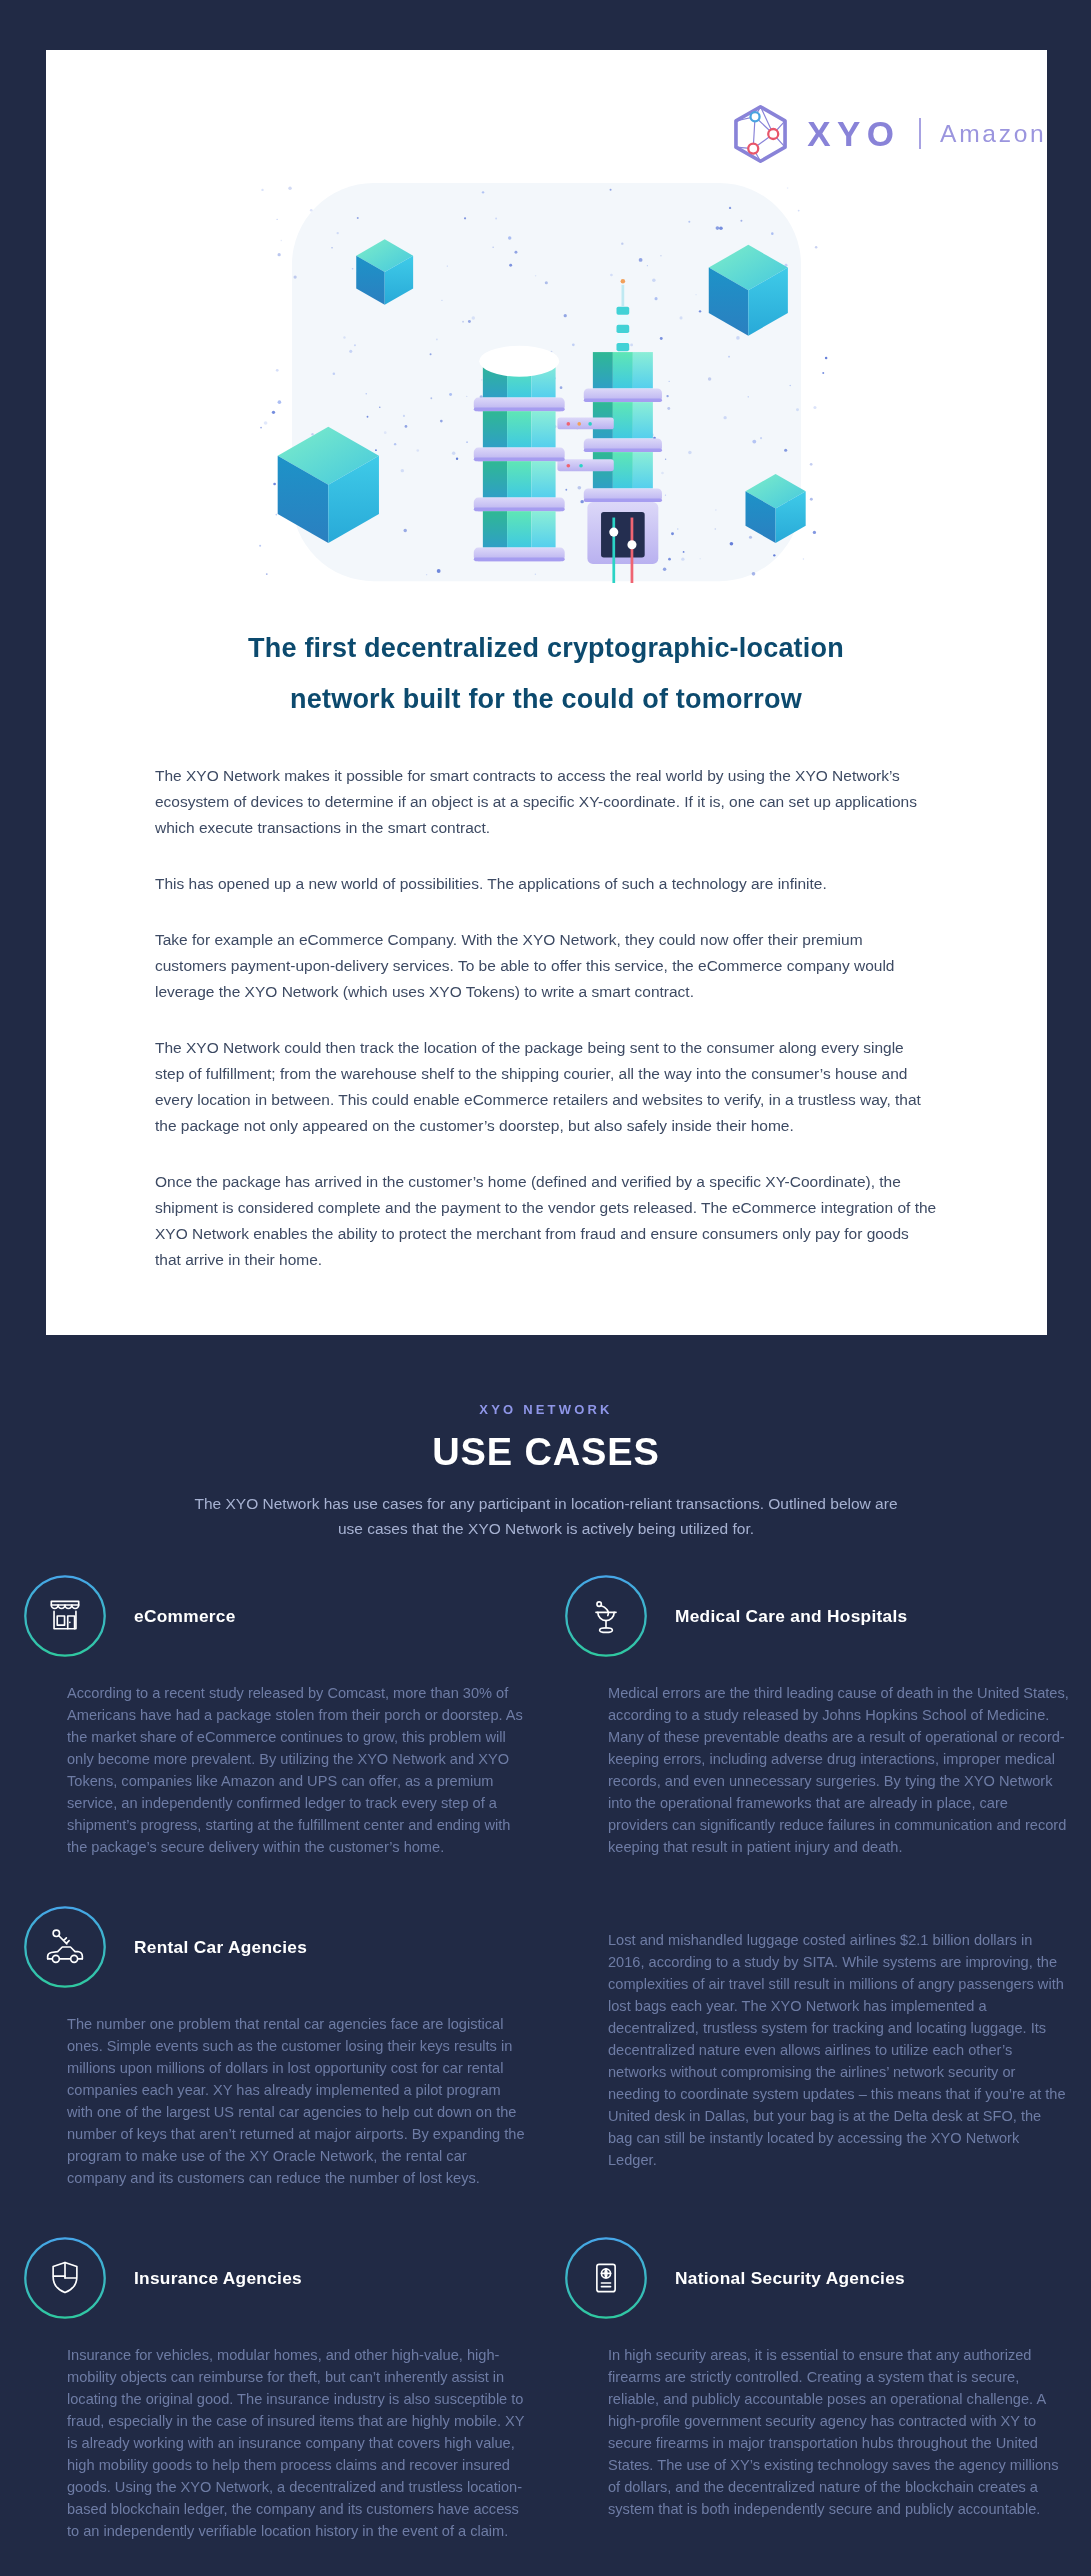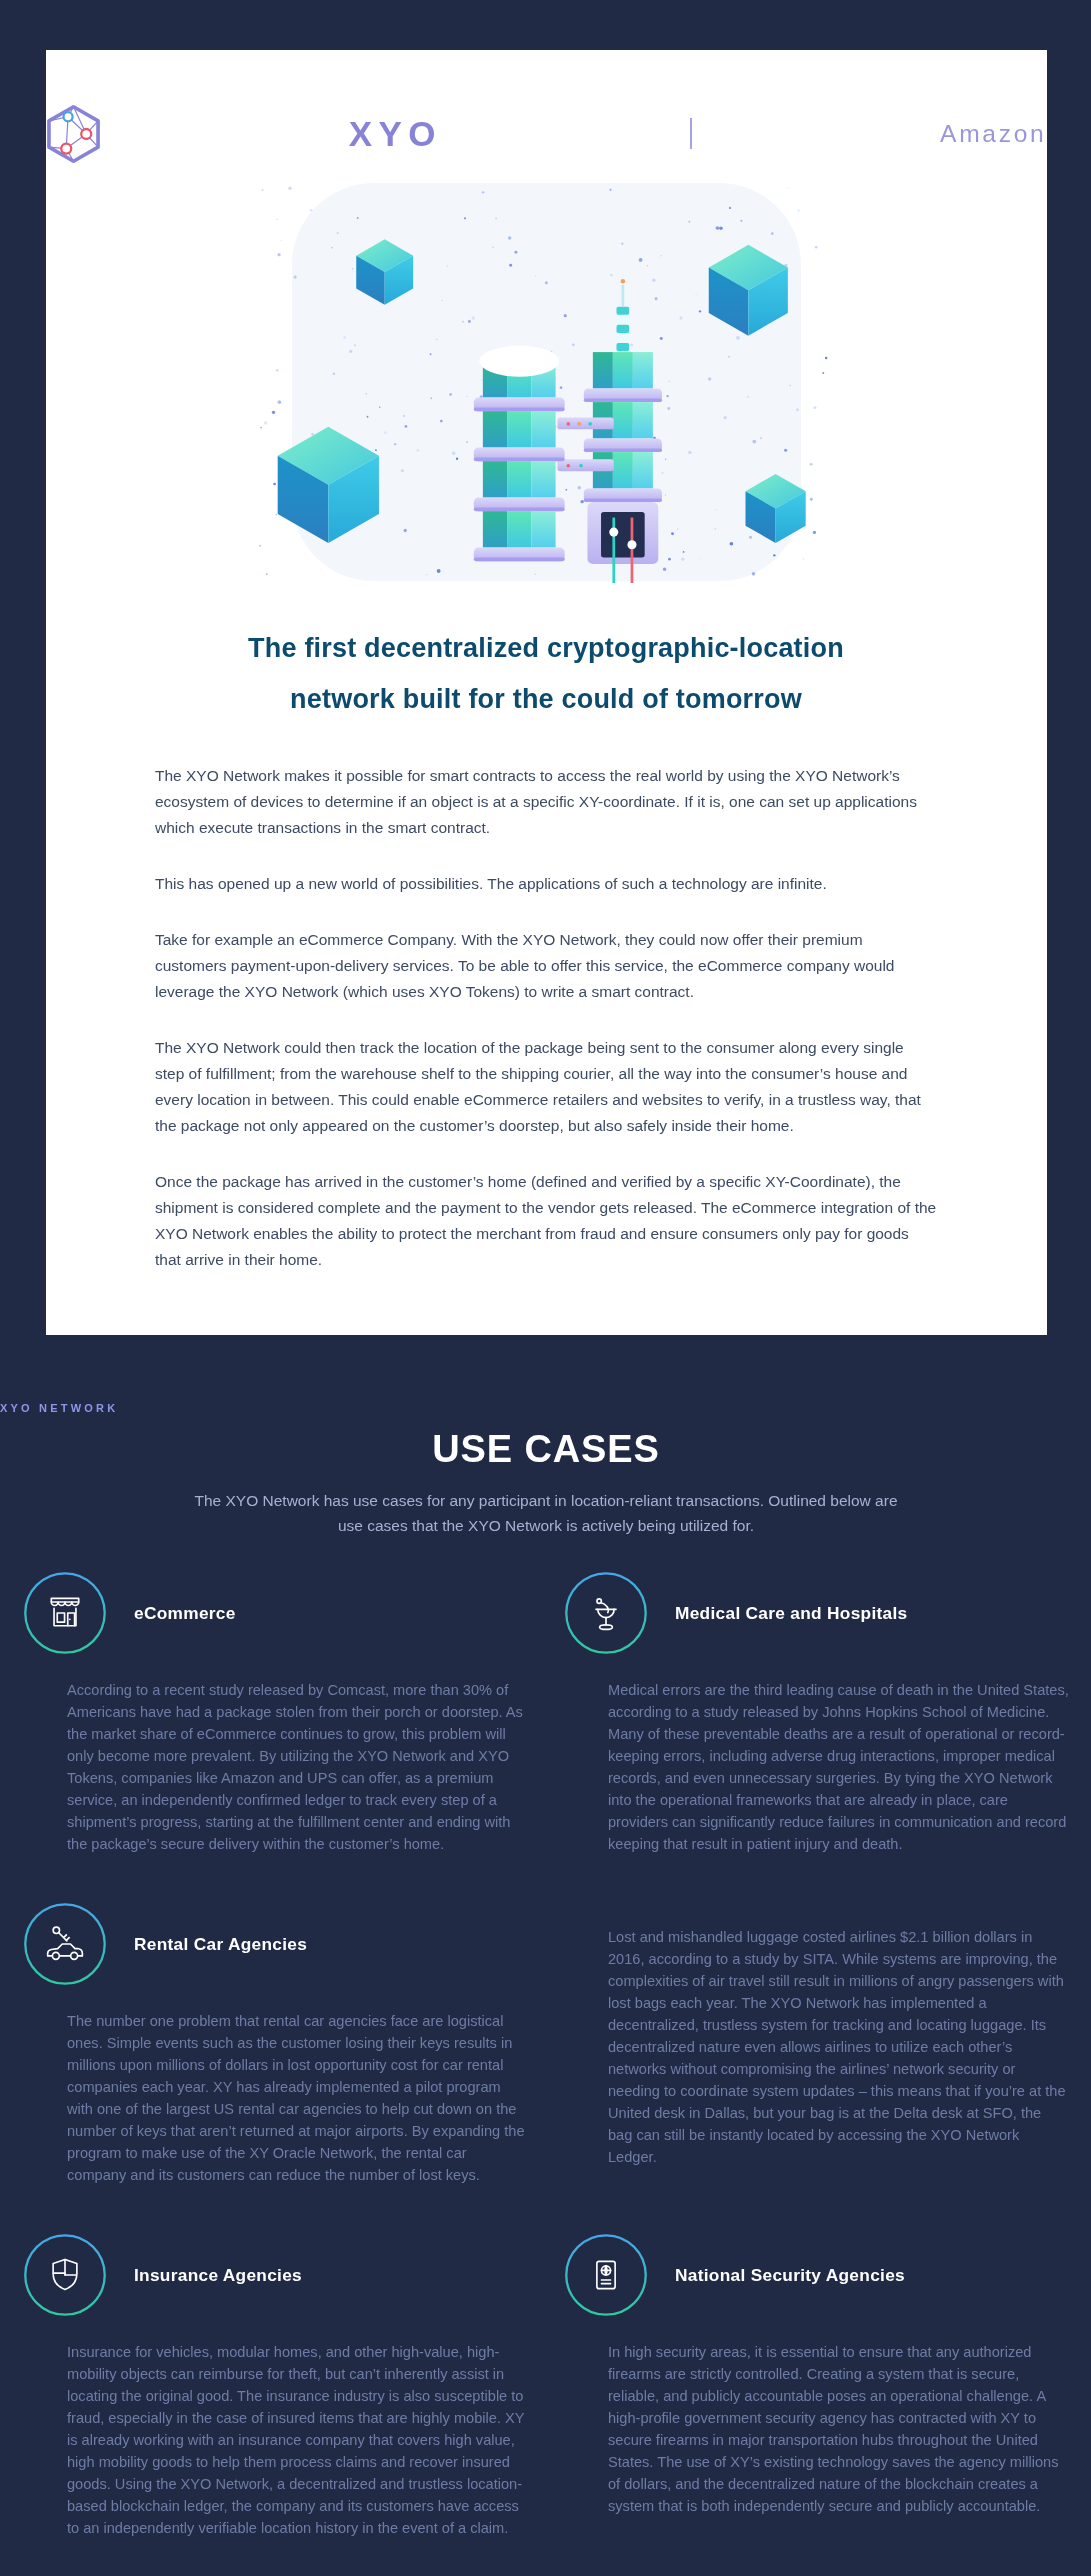--- a/index.html
+++ b/index.html
@@ -2,37 +2,37 @@
 <html style="font-size:14.6px"><head>
 <meta charset="utf-8">
 <style>
   * { margin:0; padding:0; box-sizing:border-box; }
   html,body { background:#212A45; }
   body { width:1092px; font-family:"Liberation Sans", sans-serif; }
   .page { width:1092px; }
 
   
   .card { width:1001px; margin:50px auto 0; background:#ffffff; padding:47px 0 62px; }
-  .logo-row { display:flex; align-items:center; justify-content:space-between; gap:19px; height:73px; }
+  .logo-row { display:flex; align-items:center; justify-content:flex-end; gap:19px; height:73px; }
   .logo-xyo { font-size:35px; font-weight:600; letter-spacing:6.4px; color:#8983d8; }
   .logo-divider { width:1.8px; height:31px; background:#8983d8; opacity:.75; }
   .logo-network { font-size:24.6px; font-weight:400; letter-spacing:2.7px; color:#9b95de; }
 
   .illustration { display:block; margin:12.7px auto 0; width:619px; height:400px; }
 
   .headline { margin:40px auto 0; text-align:center; color:#0c4a6e; font-size:27px; line-height:51px; font-weight:700; letter-spacing:0.2px; }
   .headline span { display:block; }
 
   .intro-copy { width:782px; margin:38px auto 0; color:#3d4a63; font-size:15.5px; line-height:26px; }
   .intro-copy p { margin-bottom:30px; }
   .intro-copy p:last-child { margin-bottom:0; }
 
   
   .use-cases { padding:67px 0 40px; }
-  .eyebrow { color:#8f96e8; font-size:11px; font-weight:700; letter-spacing:3.2px; }
+  .eyebrow { text-align:center; color:#8f96e8; font-size:13px; font-weight:700; letter-spacing:3.2px; }
   .section-title { text-align:center; color:#ffffff; font-size:38px; font-weight:800; letter-spacing:0.9px; margin-top:14.6px; }
   .section-subtitle { width:709px; margin:18px auto 0; text-align:center; color:#a7b2d2; font-size:15.5px; line-height:24.6px; }
 
   .uc-grid { width:1046px; margin:33px auto 0; display:grid; grid-template-columns:1fr 1fr; column-gap:36px; row-gap:47px; }
   .uc-head { display:flex; align-items:center; gap:27px; }
   .uc-icon { width:84px; height:84px; flex:0 0 84px; }
   .uc-title { color:#ffffff; font-size:17.3px; font-weight:700; letter-spacing:0.3px; }
   .uc-text { margin-top:24px; color:#6e7ca5; font-size:14.6px; line-height:22px;margin-left:44px; }
 </style>
 </head>

